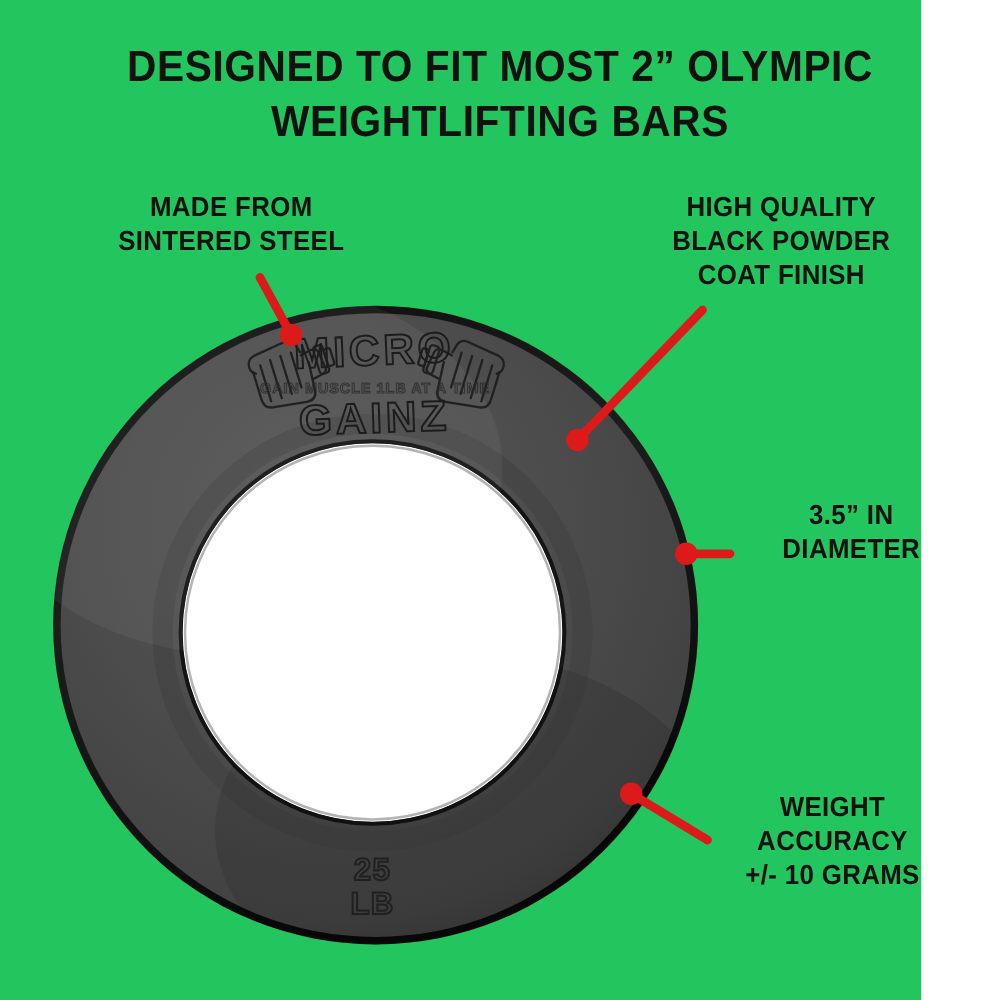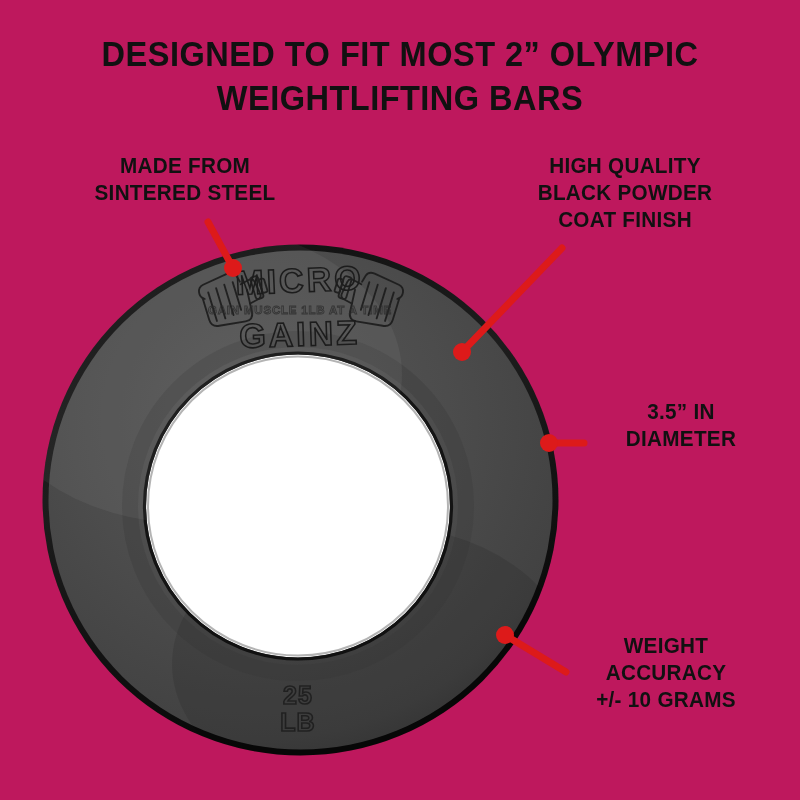--- a/index.html
+++ b/index.html
@@ -3,23 +3,23 @@
 <meta charset="utf-8">
 <title>Product Infographic</title>
 <style>
   html, body {
     margin: 0;
     padding: 0;
     background: #ffffff;
   }
   #stage {
     position: relative;
-    width: 800px;
+    width: 737px;
     height: 800px;
-    background: #be185d;
+    background: #22c55e;
     overflow: hidden;
     font-family: "Liberation Sans", sans-serif;
     -webkit-font-smoothing: antialiased;
   }
 
   
   .headline {
     position: absolute;
     left: 0;
     top: 32px;

